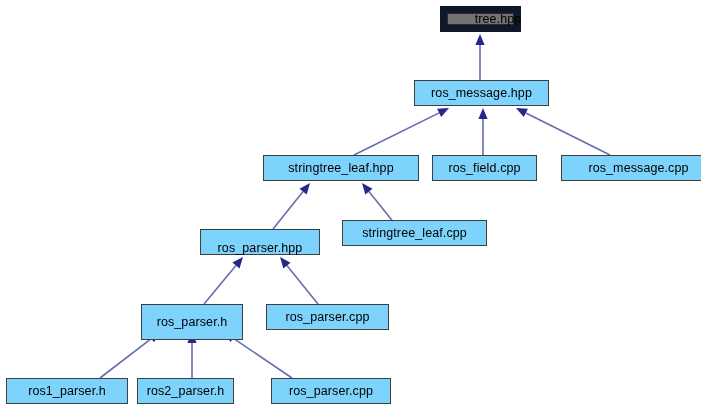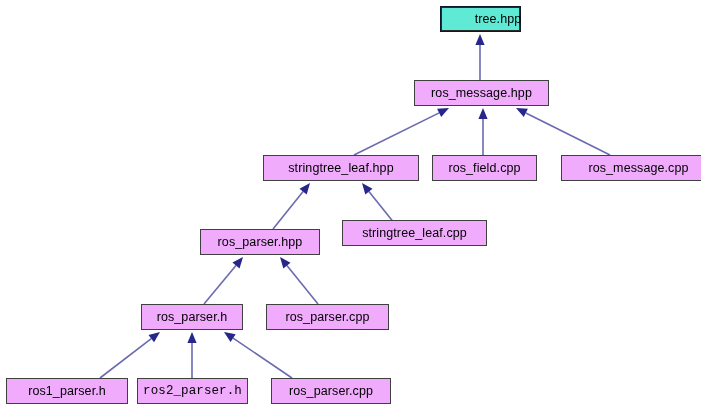--- a/index.html
+++ b/index.html
@@ -23,33 +23,33 @@
     position: absolute;
     left: 0;
     top: 0;
     width: 701px;
     height: 411px;
   }
   .node {
     position: absolute;
     box-sizing: border-box;
     border: 1px solid #404040;
-    background: #f0abfc;
+    background: #7dd3fc;
     color: #000000;
     font-size: 12.5px;
     line-height: 1;
     display: flex;
     align-items: center;
     justify-content: center;
     white-space: nowrap;
     letter-spacing: 0.1px;
   }
   .node.current {
-    background: #5eead4;
-    border: 1px solid #0f172a;
+    background: #737373;
+    border: 7px solid #0f172a;
     box-shadow: 0 0 0 1px #2b2b2b inset;
     padding-left: 35px;
   }
   .node-label {
     pointer-events: none;
   }
 </style>
 </head>
 <body>
 
@@ -111,36 +111,36 @@
       </div>
       <div class="node" style="left: 263px; top: 155px; width: 156px; height: 26px;">
         <span class="node-label">stringtree_leaf.hpp</span>
       </div>
       <div class="node" style="left: 432px; top: 155px; width: 105px; height: 26px; justify-content: center;">
         <span class="node-label">ros_field.cpp</span>
       </div>
       <div class="node" style="left: 561px; top: 155px; width: 155px; height: 26px;">
         <span class="node-label">ros_message.cpp</span>
       </div>
-      <div class="node" style="left: 200px; top: 229px; width: 120px; height: 26px;">
+      <div class="node" style="left: 200px; top: 229px; width: 120px; height: 26px; align-items: flex-end;">
         <span class="node-label">ros_parser.hpp</span>
       </div>
       <div class="node" style="left: 342px; top: 220px; width: 145px; height: 26px;">
         <span class="node-label">stringtree_leaf.cpp</span>
       </div>
-      <div class="node" style="left: 141px; top: 304px; width: 102px; height: 26px;">
+      <div class="node" style="left: 141px; top: 304px; width: 102px; height: 36px;">
         <span class="node-label">ros_parser.h</span>
       </div>
       <div class="node" style="left: 266px; top: 304px; width: 123px; height: 26px;">
         <span class="node-label">ros_parser.cpp</span>
       </div>
       <div class="node" style="left: 6px; top: 378px; width: 122px; height: 26px;">
         <span class="node-label">ros1_parser.h</span>
       </div>
-      <div class="node" style="left: 137px; top: 378px; width: 111px; height: 26px; font-family: Liberation Mono, monospace;">
+      <div class="node" style="left: 137px; top: 378px; width: 97px; height: 26px;">
         <span class="node-label">ros2_parser.h</span>
       </div>
       <div class="node" style="left: 271px; top: 378px; width: 120px; height: 26px;">
         <span class="node-label">ros_parser.cpp</span>
       </div>
     </div>
 
 </div>
 
 </body></html>

